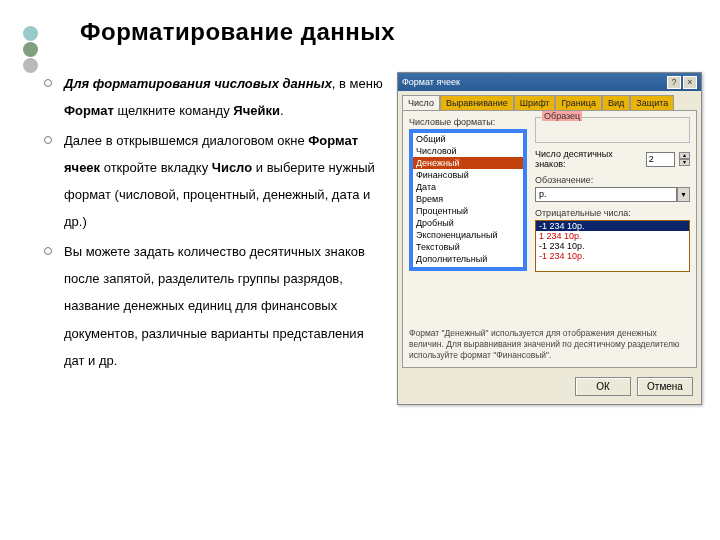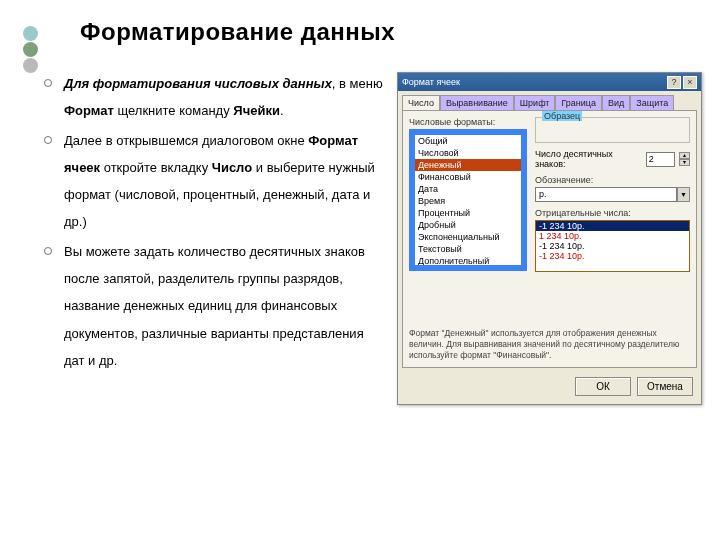--- a/index.html
+++ b/index.html
@@ -46,35 +46,35 @@
     padding: 0 4px; font-size: 9px;
   }
   .titlebar .t { flex: 1; }
   .winbtn {
     width: 14px; height: 13px; background: #dcd8c8; border: 1px solid #fff;
     margin-left: 2px; display: flex; align-items: center; justify-content: center;
     font-size: 9px; color: #333; line-height: 1;
   }
   .tabs { display: flex; padding: 4px 4px 0 4px; gap: 0; }
   .tab {
-    padding: 2px 5px; font-size: 9px; background: #c4b5fd;
+    padding: 2px 5px; font-size: 9px; background: #eab308;
     border: 1px solid #999; border-bottom: none; position: relative;
     color: #222; white-space: nowrap;
   }
   .tab.active { background: #f5f3e9; z-index: 2; }
   .panel {
     margin: 0 4px 4px 4px; background: #f5f3e9; border: 1px solid #999;
     height: 258px; position: relative;
   }
   .gb { border: 1px solid #bbb; padding: 4px; position: relative; }
-  .gb .leg { position: absolute; top: -7px; left: 6px; background: #7dd3fc; padding: 0 2px; font-size: 9px; color: #333; }
+  .gb .leg { position: absolute; top: -7px; left: 6px; background: #fca5a5; padding: 0 2px; font-size: 9px; color: #333; }
   .left-pane { position: absolute; left: 6px; top: 6px; width: 118px; }
   .right-pane { position: absolute; left: 132px; top: 6px; right: 6px; }
   .listbox {
-    background: #fff; border: 6px solid #3b82f6; height: 142px;
+    background: #fff; border: 4px solid #3b82f6; height: 142px;
     font-size: 9px; overflow: hidden;
   }
   .listbox div { padding: 1px 3px; white-space: nowrap; }
   .listbox .sel { background: #c2410c; color: #fff; }
   .sample { height: 26px; margin-bottom: 6px; }
   .decrow { display: flex; align-items: center; gap: 4px; margin-bottom: 6px; font-size: 9px; }
   .spin { width: 30px; height: 15px; background: #fff; border: 1px solid #7a7a7a; padding: 1px 2px; font-size: 9px; }
   .spinbtns { display: flex; flex-direction: column; }
   .spinbtns div { width: 11px; height: 7px; background: #dcdad0; border: 1px solid #888; font-size: 6px; text-align: center; line-height: 5px; }
   .combo { display: flex; margin-bottom: 6px; }

